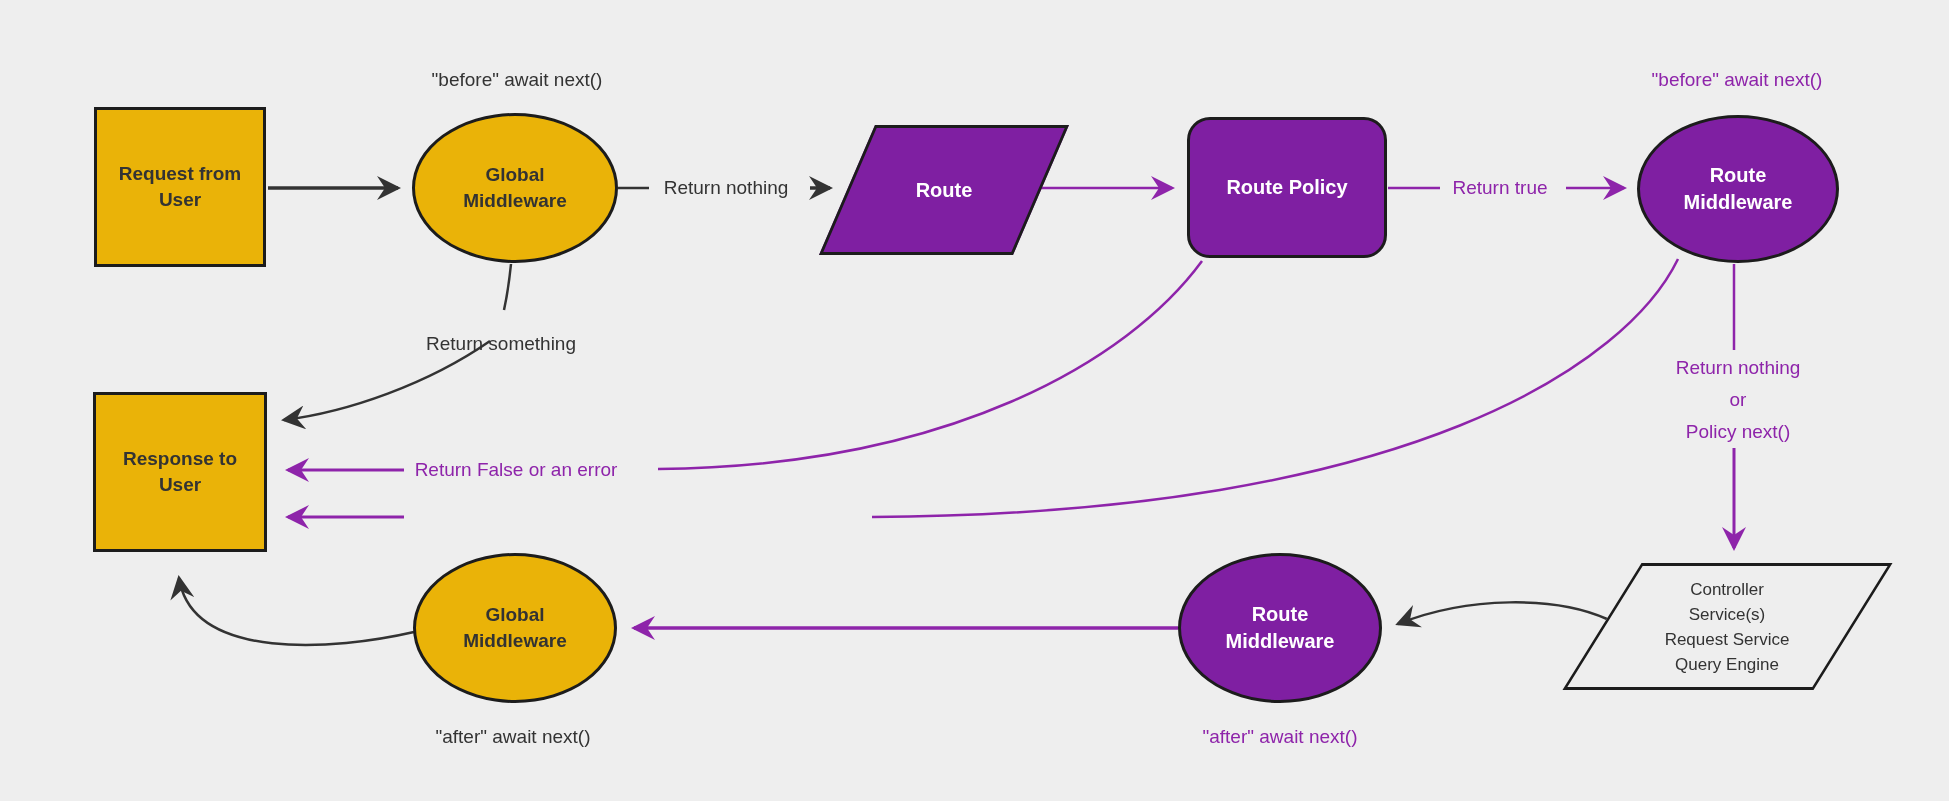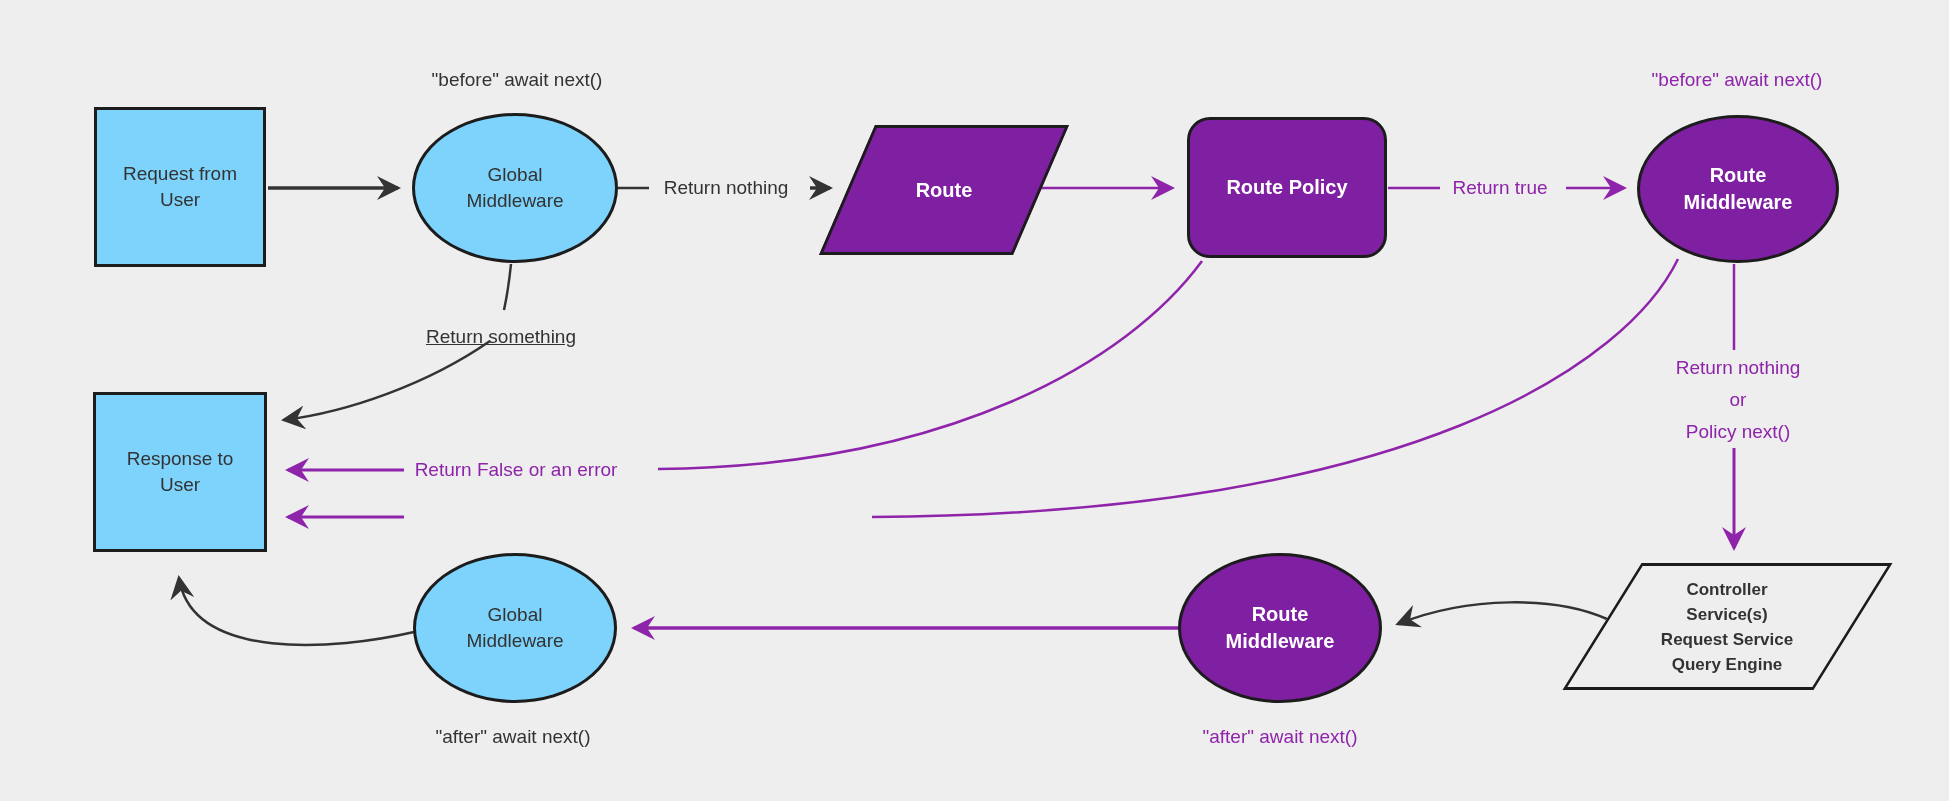--- a/index.html
+++ b/index.html
@@ -8,40 +8,40 @@
     background:#eeeeee; overflow:hidden;
     font-family:"Liberation Sans", sans-serif;
     color:#333333;
   }
   .edges { position:absolute; left:0; top:0; width:1949px; height:801px; }
 
   .node {
     position:absolute; box-sizing:border-box;
     display:flex; flex-direction:column; align-items:center; justify-content:center;
     text-align:center; font-size:19px; line-height:26px; color:#333333;
-    background:#7dd3fc; border:3px solid #1c1c1c;
+    background:#eab308; border:3px solid #1c1c1c;font-weight:bold;
   }
   .node span { display:block; white-space:nowrap; }
   .ellipse { border-radius:50%; }
   .filled { background:#7f1fa2; color:#ffffff; font-weight:700; font-size:20px; line-height:27px; }
   .rounded { border-radius:32px; }
 
   .para {
     position:absolute; box-sizing:border-box;
     background:#eeeeee; border:3px solid #1c1c1c;
   }
   .para.purple-fill { background:#7f1fa2; }
 
   .shape-label {
     position:absolute; transform:translate(-50%,-50%);
     text-align:center; white-space:nowrap;
   }
   .shape-label.bold-white { color:#ffffff; font-weight:700; font-size:20px; }
   .shape-label.small-dark { color:#333333; font-size:17px; line-height:25px; }
-  .shape-label.small-dark span { display:block;font-weight:bold; }
+  .shape-label.small-dark span { display:block; }
 
   .edge-label {
     position:absolute; transform:translate(-50%,-50%);
     white-space:nowrap; font-size:19px; color:#333333; text-align:center;
   }
   .edge-label.purple { color:#8e24aa; }
   .edge-label.stack { line-height:32px; }
   .edge-label.stack span { display:block; }
 </style>
 </head>
@@ -134,21 +134,21 @@
   </div>
 
   <div class="edge-label" style="left:517px; top:80px;">"before" await next()</div>
 
   <div class="edge-label purple" style="left:1737px; top:80px;">"before" await next()</div>
 
   <div class="edge-label" style="left:726px; top:188px;">Return nothing</div>
 
   <div class="edge-label purple" style="left:1500px; top:188px;">Return true</div>
 
-  <div class="edge-label" style="left:501px; top:337px;text-decoration:underline;">Return something</div>
+  <div class="edge-label" style="left:501px; top:344px;">Return something</div>
 
   <div class="edge-label purple stack" style="left:1738px; top:400px;">
     <span>Return nothing</span>
     <span>or</span>
     <span>Policy next()</span>
   </div>
 
   <div class="edge-label purple" style="left:516px; top:470px;">Return False or an error</div>
 
 

